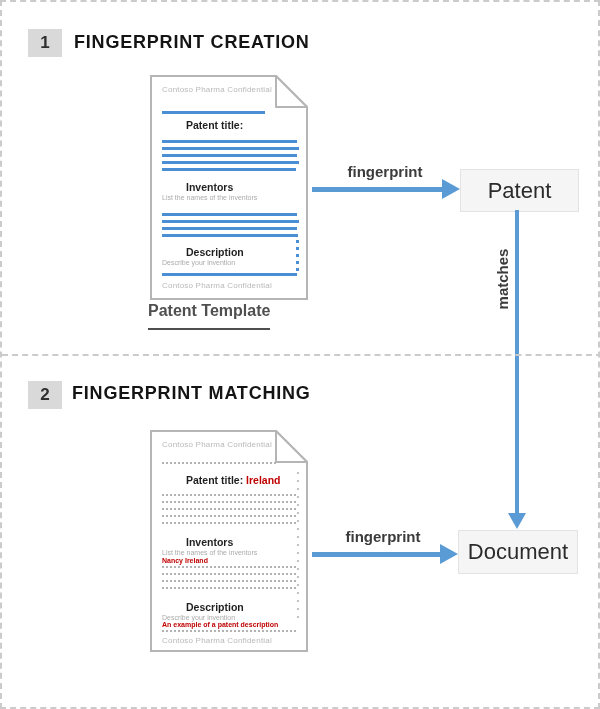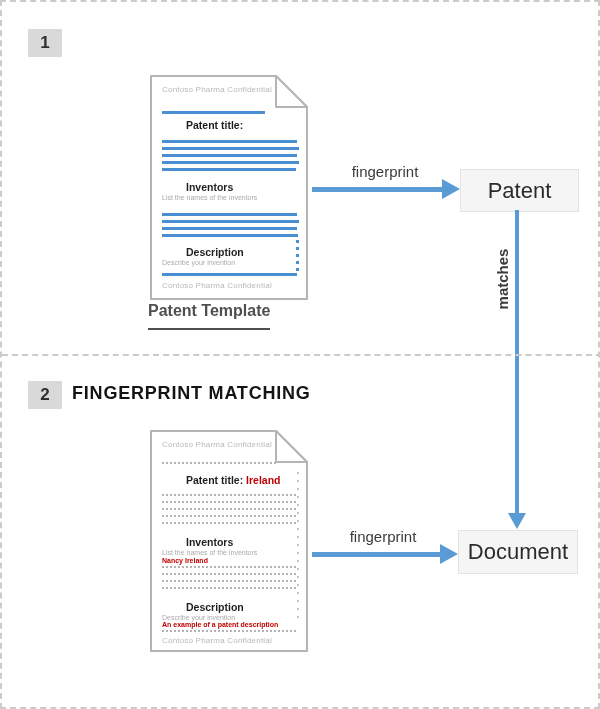--- a/index.html
+++ b/index.html
@@ -47,21 +47,21 @@
     white-space:nowrap; border-bottom:2px solid #4f4f4f; padding-bottom:8px;
   }
 
   
   .shaft-h { position:absolute; height:5px; background:#5b9bd5; }
   .head-r { position:absolute; width:0; height:0; border-top:10px solid transparent;
             border-bottom:10px solid transparent; border-left:18px solid #5b9bd5; }
   .shaft-v { position:absolute; width:4px; background:#5b9bd5; }
   .head-d { position:absolute; width:0; height:0; border-left:9px solid transparent;
             border-right:9px solid transparent; border-top:16px solid #5b9bd5; }
-  .arrow-label { position:absolute; font-weight:normal; font-size:15px; color:#3b3b3b;
+  .arrow-label { position:absolute; font-weight:bold; font-size:15px; color:#3b3b3b;
                  text-align:center; white-space:nowrap; }
   .matches-label { position:absolute; font-weight:bold; font-size:15px; color:#3b3b3b;
                    white-space:nowrap; transform:translate(-50%,-50%) rotate(-90deg); }
 
   
   .result-box {
     position:absolute; background:#f5f5f5; border:1px solid #e3e3e3;
     display:flex; align-items:center; justify-content:center;
     font-size:22px; color:#2b2b2b;
   }
@@ -69,20 +69,21 @@
   .divider { position:absolute; left:0; width:600px; border-top:2px dashed #cbcbcb; }
 </style>
 </head>
 <body>
 
 <div class="canvas">
 
   <div class="badge" style="left:26px; top:27px;">
     <span>1</span>
   </div>
+  <div class="sec-title" style="left:72px; top:30px;">FINGERPRINT CREATION</div>
 
   <div class="doc" style="left:148px; top:73px; height:225px;">
     <svg class="page" width="158" height="225" viewBox="0 0 158 225">
       <polygon points="1,1 126,1 157,32 157,224 1,224" fill="#ffffff" stroke="#b5b5b5" stroke-width="2"></polygon>
       <polygon points="126,1 157,32 126,32" fill="#ffffff" stroke="#b5b5b5" stroke-width="2" stroke-linejoin="round"></polygon>
     </svg>
     <div class="content">
       <div class="conf" style="top:10px;">Contoso Pharma Confidential</div>
       <div class="sep" style="top:36px;"></div>
       <div class="doc-h" style="top:44px;">Patent title:</div>

